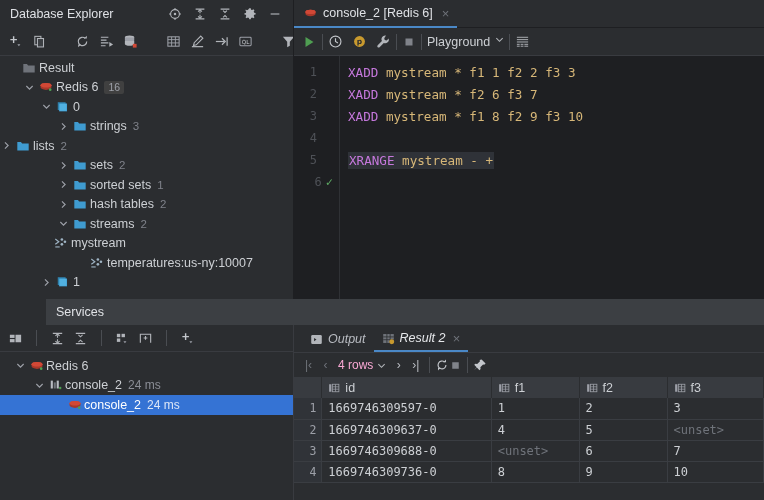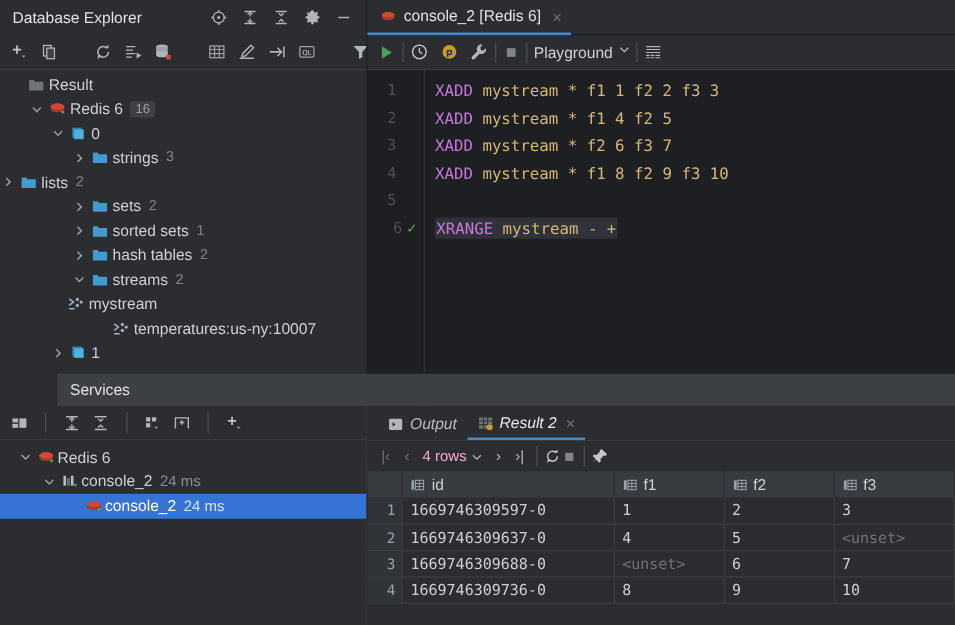--- a/index.html
+++ b/index.html
@@ -526,21 +526,20 @@
             <span>5</span>
             <span style="width:12px"></span>
           </div>
           <div class="gline">
             <span>6</span>
             <span class="chk">✓</span>
           </div>
         </div>
       <div class="code" id="code">
           <div class="cline"><span class="inner"><span class="kw">XADD</span><span class="arg">&nbsp;mystream&nbsp;*&nbsp;f1&nbsp;1&nbsp;f2&nbsp;2&nbsp;f3&nbsp;3</span></span></div>
-          <div class="cline"><span class="inner"><span class="kw">XADD</span><span class="arg">&nbsp;mystream&nbsp;*&nbsp;f1&nbsp;4&nbsp;f2&nbsp;5</span></span></div>
           <div class="cline"><span class="inner"><span class="kw">XADD</span><span class="arg">&nbsp;mystream&nbsp;*&nbsp;f2&nbsp;6&nbsp;f3&nbsp;7</span></span></div>
           <div class="cline"><span class="inner"><span class="kw">XADD</span><span class="arg">&nbsp;mystream&nbsp;*&nbsp;f1&nbsp;8&nbsp;f2&nbsp;9&nbsp;f3&nbsp;10</span></span></div>
           <div class="cline"><span class="inner"></span></div>
           <div class="cline sel"><span class="inner"><span class="kw">XRANGE</span><span class="arg">&nbsp;mystream&nbsp;-&nbsp;+</span></span></div>
         </div>
     </div>
   </div>
 
   <div class="svc-title">
     <span>Services</span>

